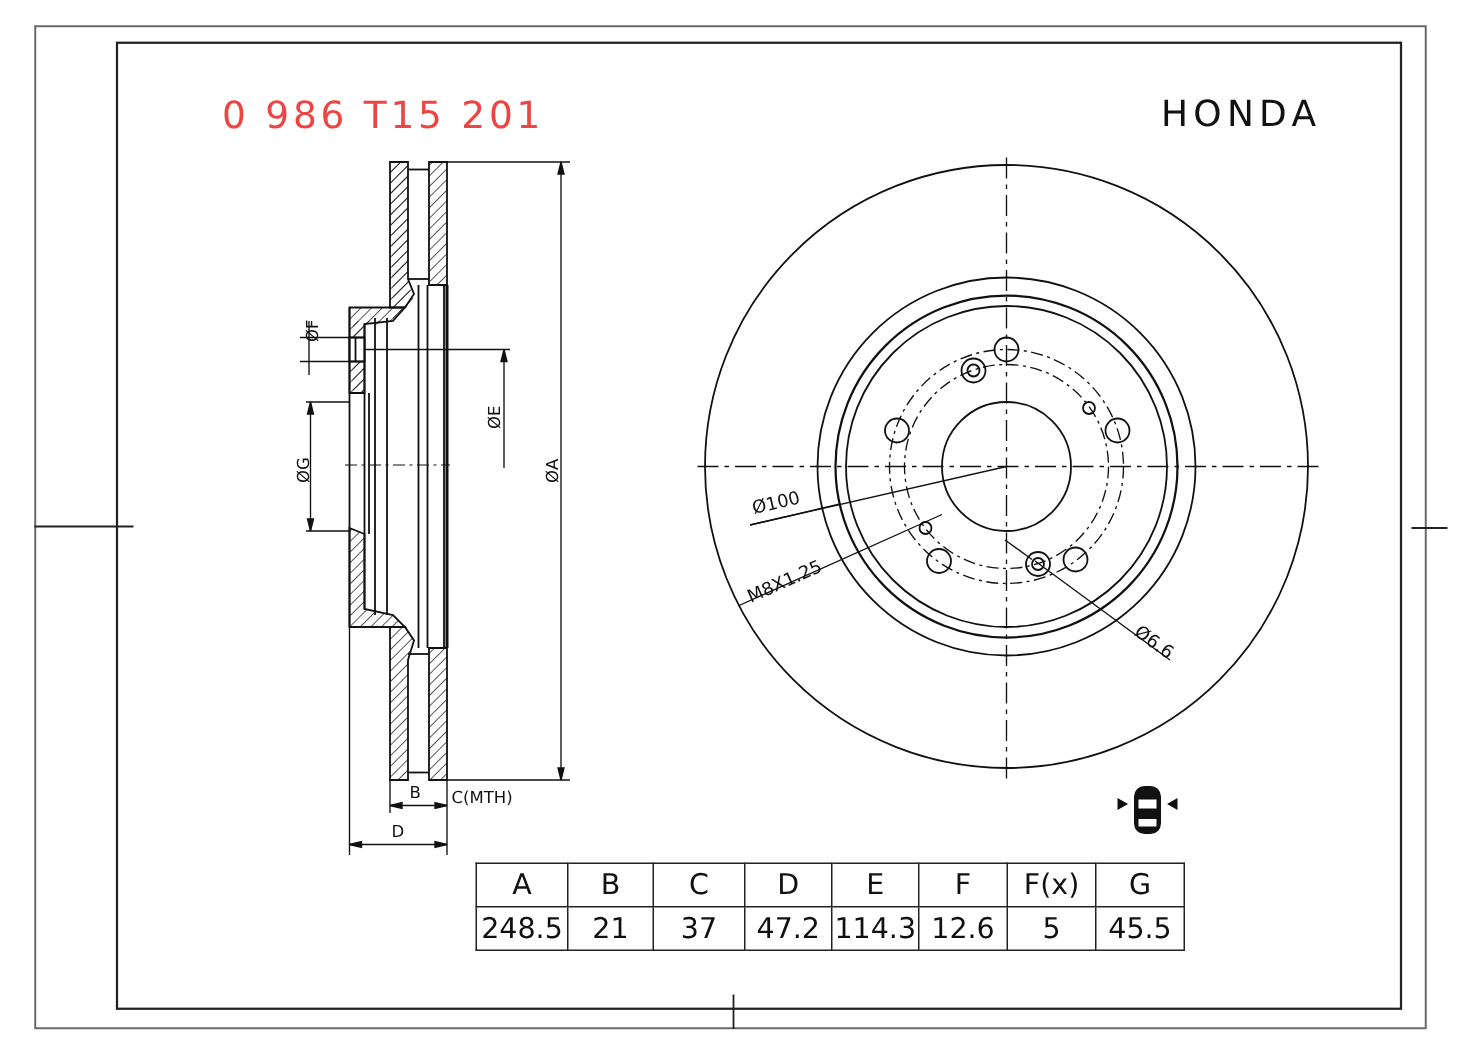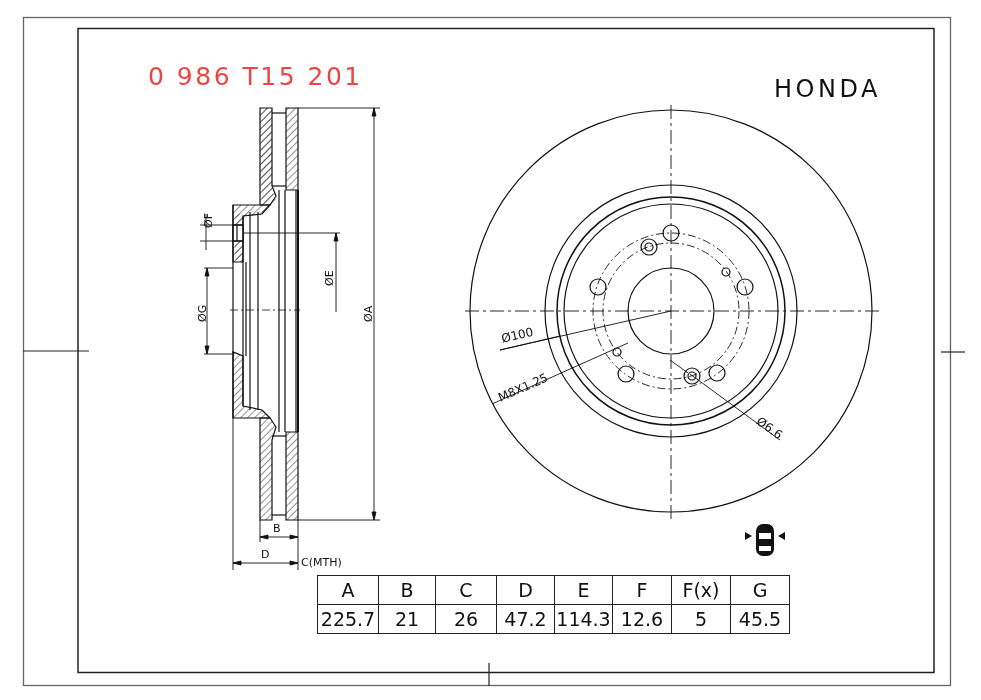--- a/index.html
+++ b/index.html
@@ -1,20 +1,20 @@
 <!DOCTYPE html>
 <html><head>
 <meta charset="utf-8">
 <style>
   html,body{margin:0;padding:0;background:#fff;}
   body{width:981px;height:700px;position:relative;overflow:hidden;font-family:"DejaVu Sans",sans-serif;}
   .abs{position:absolute;}
   #drawing{position:absolute;left:0;top:0;}
   .part-no{left:148px;top:62px;font-size:25px;letter-spacing:2.5px;color:#ef4444;font-family:"DejaVu Sans",sans-serif;}
-  .brand{left:774px;top:62px;font-size:24px;letter-spacing:3.5px;color:#111;font-family:"DejaVu Sans",sans-serif;margin-top:13px;}
+  .brand{left:774px;top:62px;font-size:24px;letter-spacing:3.5px;color:#111;font-family:"DejaVu Sans",sans-serif;}
   table.spec{position:absolute;left:317px;top:575px;border-collapse:collapse;font-size:19px;color:#111;}
   table.spec td{border:1.6px solid #222;text-align:center;padding:0;height:28px;line-height:28px;}
   table.spec tr.hdr td{height:28px;}
   .lbl{position:absolute;font-size:11px;color:#111;font-family:"DejaVu Sans",sans-serif;white-space:nowrap;}
 </style>
 </head>
 <body>
 
 <svg id="drawing" width="981" height="700" viewBox="0 0 981 700" xmlns="http://www.w3.org/2000/svg">
   <defs>
@@ -142,43 +142,43 @@
 </svg>
 
 <div class="abs part-no">0 986 T15 201</div>
 <div class="abs brand">HONDA</div>
 
 <div class="lbl" style="left:202px;top:228px;transform:rotate(-90deg);transform-origin:left top;">ØF</div>
 <div class="lbl" style="left:196px;top:322px;transform:rotate(-90deg);transform-origin:left top;">ØG</div>
 <div class="lbl" style="left:323px;top:286px;transform:rotate(-90deg);transform-origin:left top;">ØE</div>
 <div class="lbl" style="left:362px;top:322px;transform:rotate(-90deg);transform-origin:left top;">ØA</div>
 <div class="lbl" style="left:273px;top:522px;">B</div>
-<div class="lbl" style="left:301px;top:556px;">C(MTH)</div>
+<div class="lbl" style="left:301px;top:525px;">C(MTH)</div>
 <div class="lbl" style="left:261px;top:548px;">D</div>
 
 <div class="lbl" style="left:500px;top:332px;transform:rotate(-13deg);transform-origin:left top;font-size:12px;">Ø100</div>
 <div class="lbl" style="left:496px;top:392px;transform:rotate(-24deg);transform-origin:left top;font-size:12px;">M8X1.25</div>
 <div class="lbl" style="left:762px;top:414px;transform:rotate(36deg);transform-origin:left top;font-size:12px;">Ø6.6</div>
 
 <table class="spec">
   <tbody>
       <tr class="hdr">
     <td style="width:60px">A</td>
     <td style="width:56px">B</td>
     <td style="width:60px">C</td>
     <td style="width:57px">D</td>
     <td style="width:57px">E</td>
     <td style="width:58px">F</td>
     <td style="width:58px">F(x)</td>
     <td style="width:58px">G</td>
   </tr>
   <tr>
-    <td>225.7</td>
+    <td>248.5</td>
     <td>21</td>
-    <td>26</td>
+    <td>37</td>
     <td>47.2</td>
     <td>114.3</td>
     <td>12.6</td>
     <td>5</td>
     <td>45.5</td>
   </tr>
 </tbody>
   </table>
 
 </body></html>

